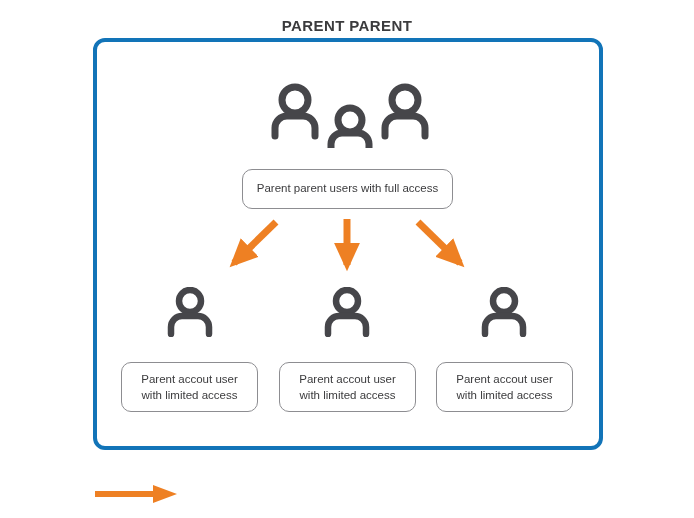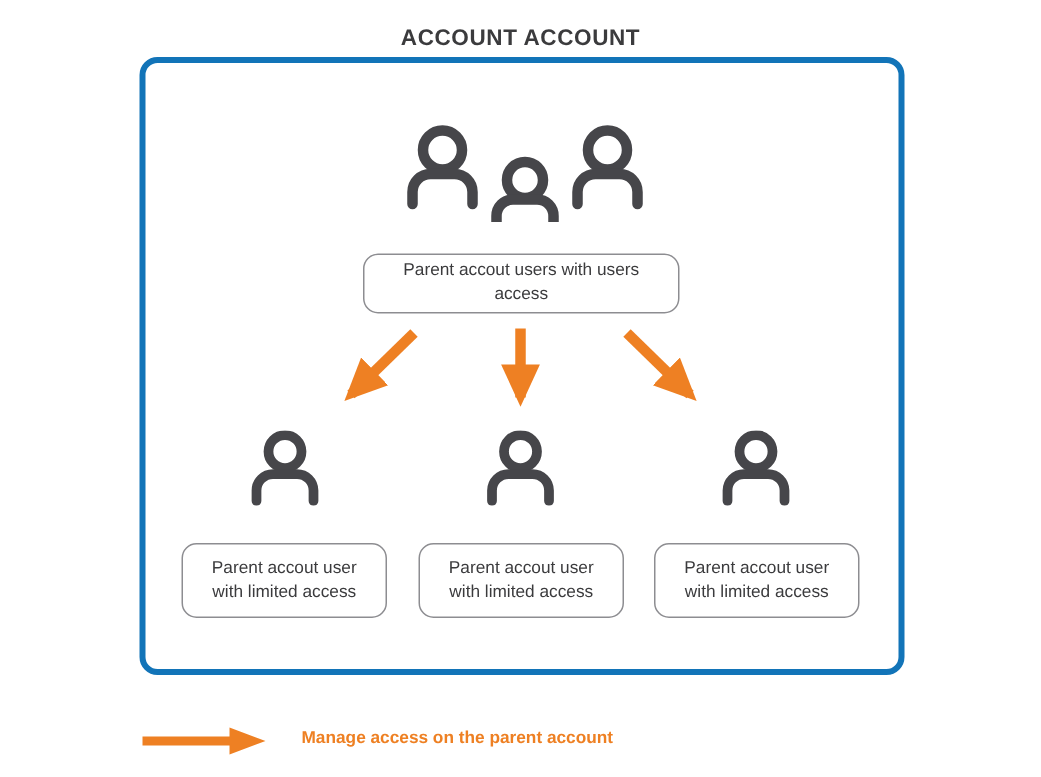--- a/index.html
+++ b/index.html
@@ -137,42 +137,42 @@
     color: #ee8023;
     font-family: "Liberation Sans", sans-serif;
     white-space: nowrap;
   }
 </style>
 </head>
 <body>
 
 <div id="canvas">
 
-  <div class="diagram-title">ACCOUNT ACCOUNT</div>
+  <div class="diagram-title">PARENT PARENT</div>
 
   <div class="parent-frame"></div>
 
   <div class="people-group">
     <svg width="164" height="66" viewBox="0 0 164 66" xmlns="http://www.w3.org/2000/svg">
       <g fill="none" stroke="#46464a" stroke-width="7" stroke-linecap="round">
 
         <circle cx="27" cy="18" r="13"></circle>
         <path d="M7 54 v-8 a12 12 0 0 1 12 -12 h16 a12 12 0 0 1 12 12 v8"></path>
 
         <circle cx="137" cy="18" r="13"></circle>
         <path d="M117 54 v-8 a12 12 0 0 1 12 -12 h16 a12 12 0 0 1 12 12 v8"></path>
 
         <circle cx="82" cy="38" r="12"></circle>
         <path d="M63 70 v-8 a11 11 0 0 1 11 -11 h16 a11 11 0 0 1 11 11 v8"></path>
       </g>
     </svg>
   </div>
 
   <div class="pill pill-main">
-    <span>Parent accout users with users access</span>
+    <span>Parent parent users with full access</span>
   </div>
 
   <svg class="arrows" viewBox="0 0 694 518" xmlns="http://www.w3.org/2000/svg">
     <defs>
       <marker id="ah" viewBox="0 0 10 10" refX="7.5" refY="5" markerWidth="4.2" markerHeight="4.2" orient="auto-start-reverse">
         <path d="M 0 0.6 L 9.6 5 L 0 9.4 z" fill="#ee8023"></path>
       </marker>
     </defs>
 
     <g>
@@ -233,16 +233,15 @@
     <div>
       <span class="l1">Parent accout user</span>
       <span class="l2">with limited access</span>
     </div>
   </div>
 
   <div class="legend">
     <svg class="legend-arrow" viewBox="0 0 88 22" xmlns="http://www.w3.org/2000/svg">
       <path d="M2 8 h58 v-6 l24 9 -24 9 v-6 h-58 z" fill="#ee8023"></path>
     </svg>
-    <div class="legend-label">Manage access on the parent account</div>
   </div>
 
 </div>
 
 </body></html>

